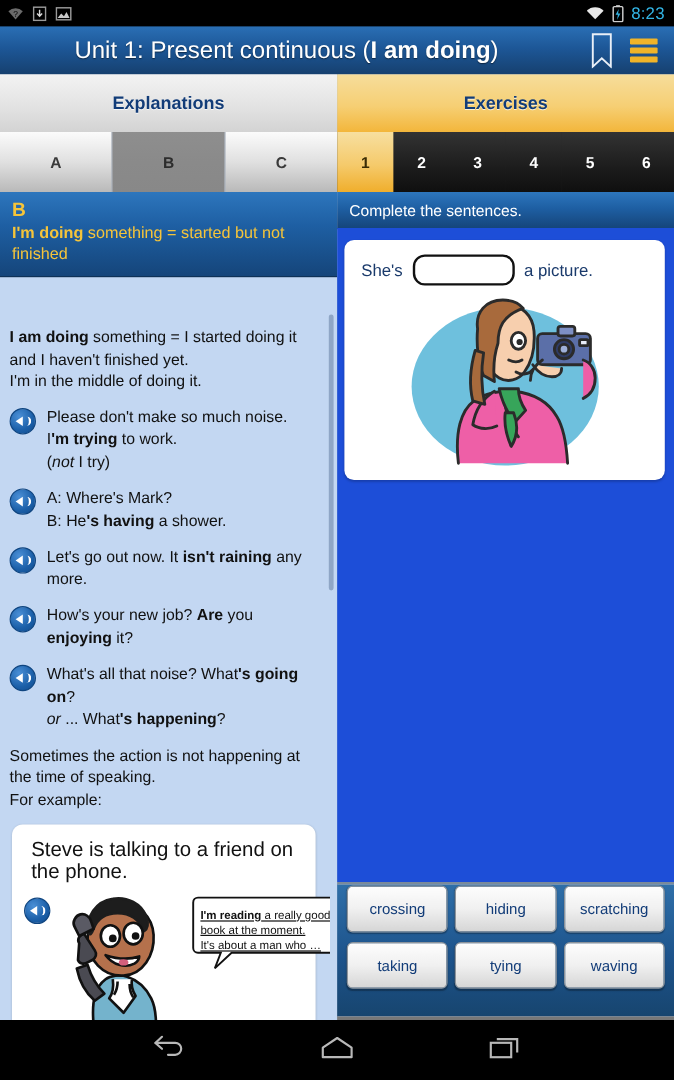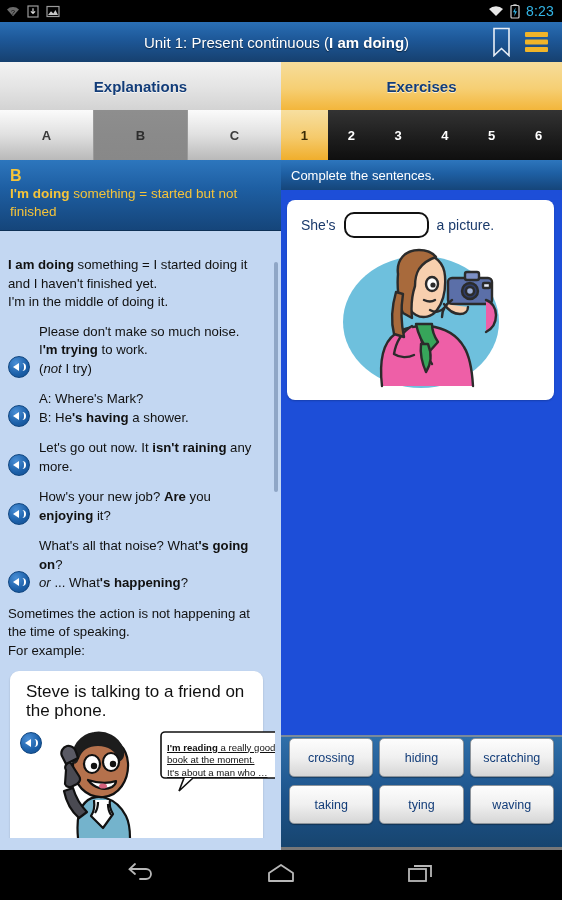--- a/index.html
+++ b/index.html
@@ -25,21 +25,21 @@
   .icn { display:block; }
 
   
   .titlebar {
     position:absolute; left:0; top:22px; width:562px; height:40px;
     background:linear-gradient(to bottom,#2a6fb5 0%, #1d5797 45%, #16406f 100%);
     border-bottom:1px solid #0d2b4d;
     display:flex; align-items:center;
   }
   .titlebar .ttl {
-    flex:1; text-align:center; color:#fff; font-size:15px;
+    flex:1; text-align:left; color:#fff; font-size:20px;
     text-shadow:0 1px 1px rgba(0,0,0,.5); padding-left:62px;
   }
   .titlebar .ttl b { font-weight:bold; }
   .tb-icons { display:flex; align-items:center; gap:12px; margin-right:13px; }
 
   
   .panes { position:absolute; left:0; top:62px; width:562px; height:788px; }
   .pane-left  { position:absolute; left:0;   top:0; width:281px; height:788px; background:#c3d7f2; }
   .pane-right { position:absolute; left:281px; top:0; width:281px; height:788px; background:#c3d7f2; }
 
@@ -79,29 +79,29 @@
   .exp-head {
     background:linear-gradient(to bottom,#2d76bd 0%, #1e5fa3 40%, #15457a 100%);
     padding:6px 10px 9px 10px;
     border-bottom:1px solid #0e3157;
   }
   .exp-head .letter { color:#f5c43a; font-weight:bold; font-size:16px; line-height:19px; }
   .exp-head .sub { color:#f5c43a; font-size:13.5px; line-height:18px; }
   .exp-head .sub b { color:#f5c43a; font-weight:bold; }
 
   .exp-body {
-    position:absolute; left:0; top:184px; width:275px; height:592px;
+    position:absolute; left:0; top:200px; width:275px; height:592px;
     background:#c3d7f2; overflow:hidden;
     padding:10px 8px 0 8px; box-sizing:border-box;
     font-size:13.2px; line-height:18.5px; color:#111;
   }
   .exp-scroll { position:absolute; right:3px; top:200px; width:4px; height:230px;
                 background:#8fa6c6; border-radius:2px; }
   .para { margin:0 0 11px 0; }
-  .ex-row { display:flex; gap:9px; margin:0 0 12px 0;align-items:flex-end; }
+  .ex-row { display:flex; gap:9px; margin:0 0 12px 0; }
   .ex-txt { flex:1; }
   .spk {
     flex:0 0 20px; width:20px; height:20px; border-radius:50%;
     background:radial-gradient(circle at 35% 30%, #4a8fd6 0%, #1b5fa8 60%, #124c8c 100%);
     border:1px solid #0f4580; position:relative; margin-top:1px;
   }
   .spk::before {
     content:""; position:absolute; left:4px; top:6px;
     width:0;height:0;border-style:solid;border-width:4px 6px 4px 0;
     border-color:transparent #fff transparent transparent;

